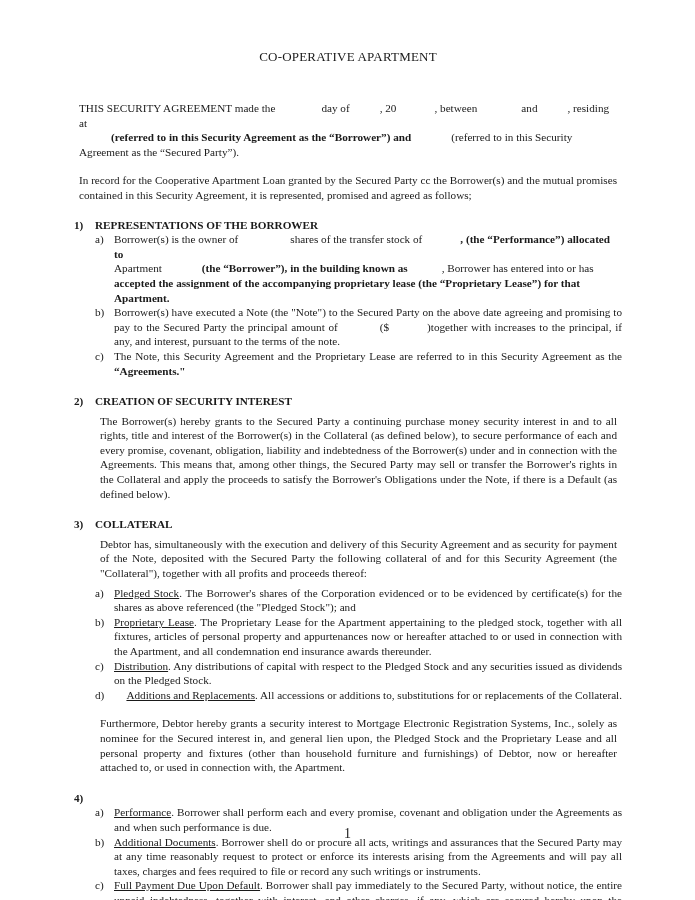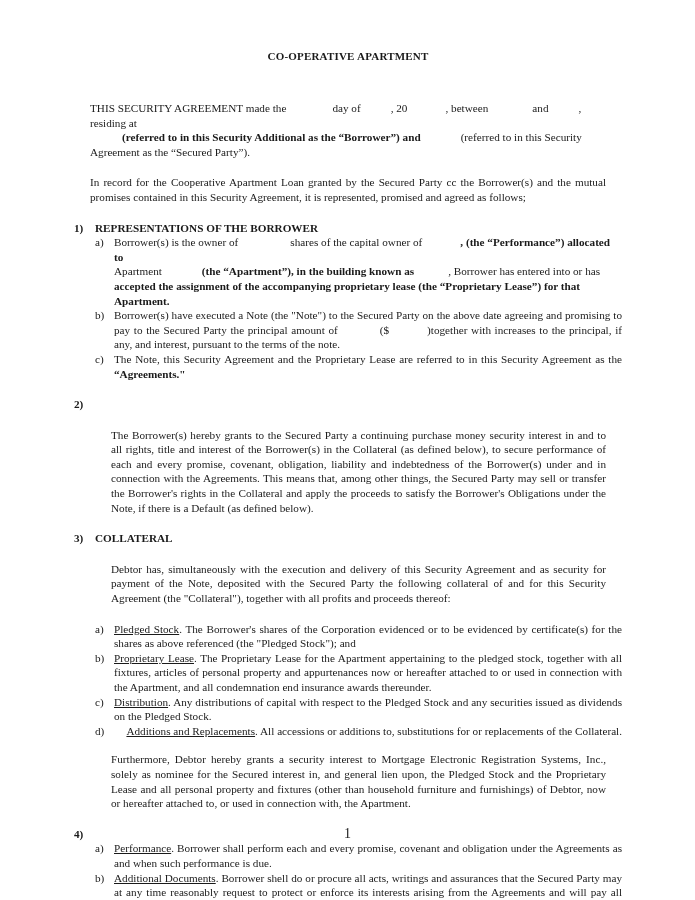--- a/index.html
+++ b/index.html
@@ -2,23 +2,23 @@
 <html><head>
 <meta charset="utf-8">
 <style>
   html, body { margin: 0; padding: 0; background: #ffffff; }
   body {
     width: 695px; height: 900px; position: relative; overflow: hidden;
     font-family: "Liberation Serif", "DejaVu Serif", serif;
     color: #1a1a1a; font-size: 11.2px; line-height: 14.6px;
   }
   .page { position: absolute; left: 74px; top: 48px; width: 548px; }
-  .title { text-align: center; font-weight: bold; font-size: 11px; line-height: 17px; letter-spacing: 0.2px; }
+  .title { text-align: center; font-weight: normal; font-size: 13px; line-height: 17px; letter-spacing: 0.2px; }
   .title div { margin: 0; }
-  p { margin: 16px; text-align: justify; }
+  p { margin: 5px; text-align: justify; }
   .intro { margin-top: 36px; }
   .section { margin-top: 16px; }
   .sec-head { display: flex; font-weight: bold; }
   .sec-num { width: 21px; flex: none; }
   .sec-body { padding-left: 21px; }
   .item { display: flex; }
   .item-letter { width: 19px; flex: none; }
   .item-text { flex: 1; text-align: justify; }
   .bold { font-weight: bold; }
   .u { text-decoration: underline; }
@@ -28,36 +28,36 @@
 </head>
 <body>
 
 <div class="page">
   <div class="title">
     <div>CO-OPERATIVE  APARTMENT</div>
   </div>
 
   <p class="intro" style="text-align:left;">
     <span>THIS SECURITY  AGREEMENT  made the</span><span class="blank" style="width:46px"></span><span>day of</span><span class="blank" style="width:30px"></span><span>, 20</span><span class="blank" style="width:38px"></span><span>, between</span><span class="blank" style="width:44px"></span><span>and</span><span class="blank" style="width:30px"></span><span>, residing at</span><br>
-    <span class="blank" style="width:32px"></span><span class="bold">(referred to in this Security Additional as the “Borrower”)  and</span><span class="blank" style="width:40px"></span><span>(referred to in this Security Agreement as the “Secured Party”).</span>
+    <span class="blank" style="width:32px"></span><span class="bold">(referred to in this Security Agreement as the “Borrower”)  and</span><span class="blank" style="width:40px"></span><span>(referred to in this Security Agreement as the “Secured Party”).</span>
   </p>
 
   <p style="margin-top:14px;">In record for the Cooperative Apartment Loan granted by the Secured Party cc the Borrower(s) and the mutual promises contained in this Security Agreement, it is represented, promised and agreed as follows;</p>
 
   <div class="section" style="margin-top:15px;">
     <div class="sec-head">
       <span class="sec-num">1)</span>
       <span>REPRESENTATIONS  OF THE  BORROWER</span>
     </div>
     <div class="sec-body">
       <div class="item">
         <span class="item-letter">a)</span>
         <div class="item-text" style="text-align:left;">
-          <span>Borrower(s)  is the owner of</span><span class="blank" style="width:52px"></span><span>shares of the capital owner of</span><span class="blank" style="width:38px"></span><span class="bold">, (the “Performance”) allocated to</span><br>
-          <span>Apartment</span><span class="blank" style="width:40px"></span><span class="bold">(the “Apartment”), in the building known as</span><span class="blank" style="width:34px"></span><span>, Borrower  has entered into or has</span><br>
+          <span>Borrower(s)  is the owner of</span><span class="blank" style="width:52px"></span><span>shares of the transfer stock of</span><span class="blank" style="width:38px"></span><span class="bold">, (the “Performance”) allocated to</span><br>
+          <span>Apartment</span><span class="blank" style="width:40px"></span><span class="bold">(the “Borrower”), in the building known as</span><span class="blank" style="width:34px"></span><span>, Borrower  has entered into or has</span><br>
           <span class="bold">accepted the assignment of the accompanying proprietary lease (the “Proprietary Lease”) for that Apartment.</span>
         </div>
       </div>
       <div class="item">
         <span class="item-letter">b)</span>
         <div class="item-text">
           <span>Borrower(s)  have executed a Note (the "Note") to the Secured Party on the above date agreeing and promising to pay to the Secured Party the principal amount of</span><span class="blank" style="width:42px"></span><span>($</span><span class="blank" style="width:38px"></span><span>)together with increases to the principal,  if any, and interest, pursuant to the terms of the note.</span>
         </div>
       </div>
       <div class="item">
@@ -66,20 +66,21 @@
           <span>The Note, this Security Agreement and the Proprietary Lease are referred to in this Security Agreement as the</span>
           <span class="bold">“Agreements."</span>
         </div>
       </div>
     </div>
   </div>
 
   <div class="section">
     <div class="sec-head">
       <span class="sec-num">2)</span>
+      <span>CREATION  OF SECURITY  INTEREST</span>
     </div>
     <div class="sec-body">
       <p>The Borrower(s)  hereby grants to the Secured Party a continuing purchase money security interest in and to all rights, title and interest of the Borrower(s)  in the Collateral  (as defined below), to secure performance of each and every promise, covenant, obligation, liability  and indebtedness of the Borrower(s)  under and in connection with the Agreements. This means that, among other things, the Secured Party may sell or transfer the Borrower's rights in the Collateral and apply the proceeds to satisfy the Borrower's Obligations under the Note, if there is a Default (as defined below).</p>
     </div>
   </div>
 
   <div class="section">
     <div class="sec-head">
       <span class="sec-num">3)</span>
       <span>COLLATERAL</span>

